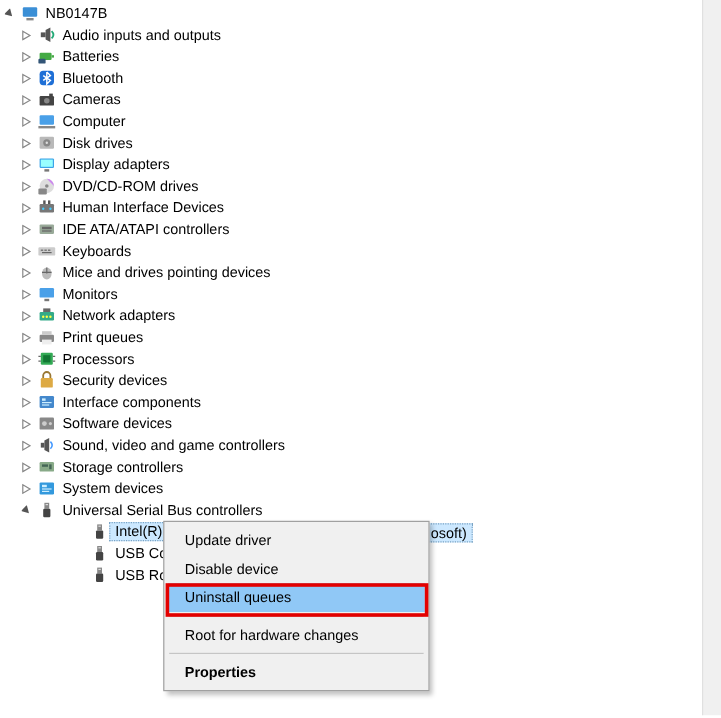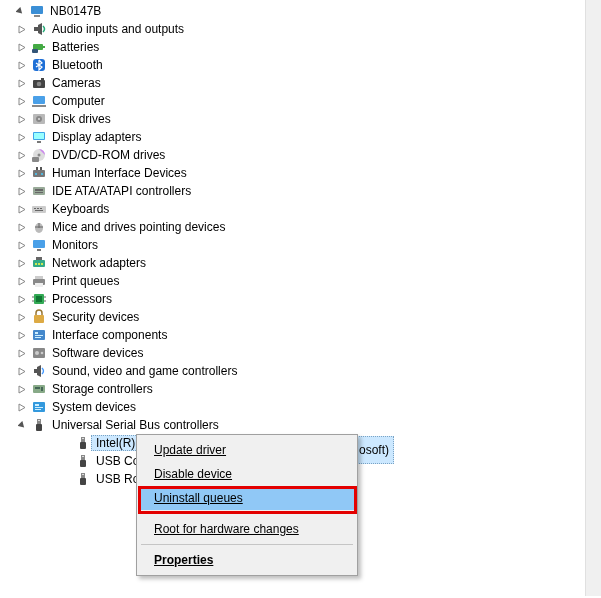--- a/index.html
+++ b/index.html
@@ -17,21 +17,21 @@
   .tree {
     padding: 2px 0;
     position: relative;
   }
   .row {
     display: flex;
     align-items: center;
     height: 18px;
     white-space: nowrap;
   }
-  .root-row { padding-left: 2px; margin-left: 12px; }
+  .root-row { padding-left: 2px; }
   .cat-row  { padding-left: 16px; }
   .child-row{ padding-left: 60px; }
 
   .exp {
     width: 12px;
     display: inline-flex;
     justify-content: center;
     align-items: center;
     color: #666;
     font-size: 10px;
@@ -62,21 +62,20 @@
   
   .menu {
     position: absolute;
     left: 136px;
     top: 434px;
     width: 222px;
     background: #f0f0f0;
     border: 1px solid #a0a0a0;
     box-shadow: 3px 3px 4px rgba(0,0,0,0.25);
     padding: 3px;
-    text-decoration: underline;
   }
   .menu-item {
     padding: 5px 14px;
     cursor: default;
   }
   .menu-sep {
     height: 1px;
     background: #c5c5c5;
     margin: 3px 1px;
   }
@@ -90,21 +89,21 @@
     top: 486px;
     width: 219px;
     height: 28px;
     border: 3px solid #e30000;
     pointer-events: none;
   }
   .sel-ext {
     position:absolute;
     left:357px;
     top:436px;
-    height:28px;
+    height:16px;
     background:#cce8ff;
     border-top:1px dotted #7aa3c4;
     border-bottom:1px dotted #7aa3c4;
     border-right:1px dotted #7aa3c4;
     padding:0 4px 0 2px;
     display:flex;
     align-items:center;
     color:#000;
   }
   .scroll {

